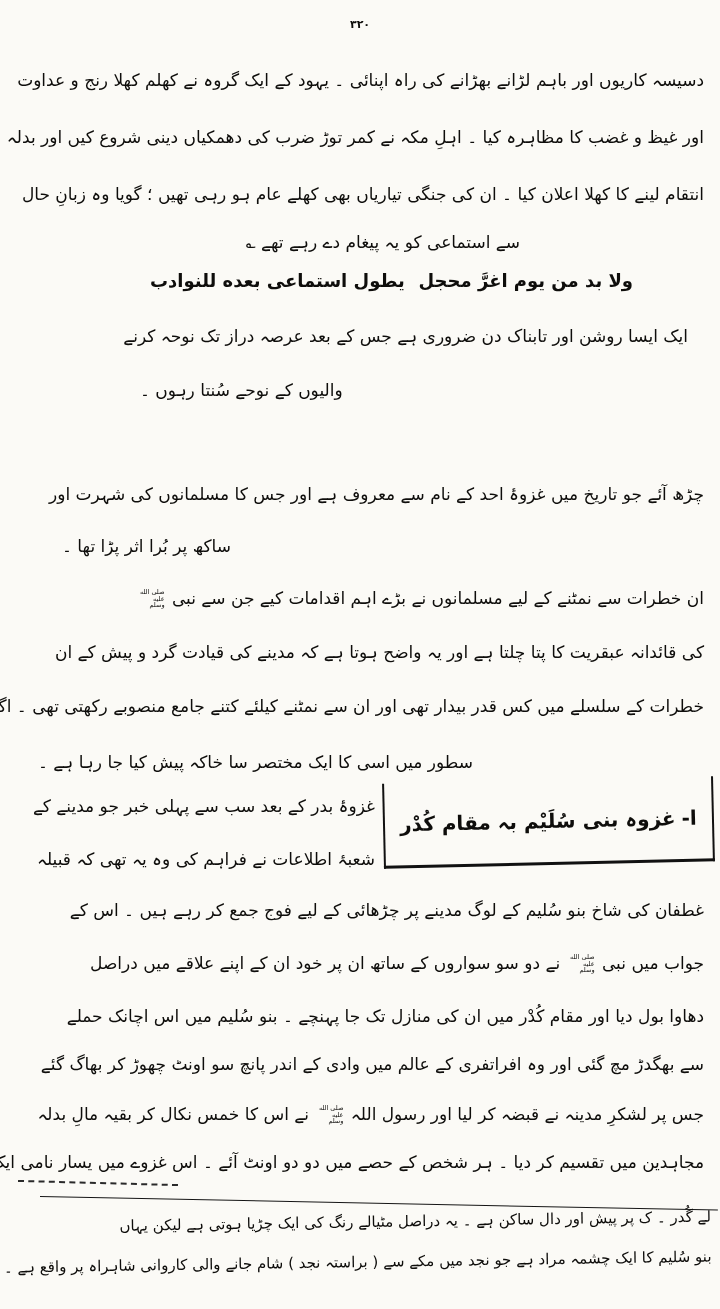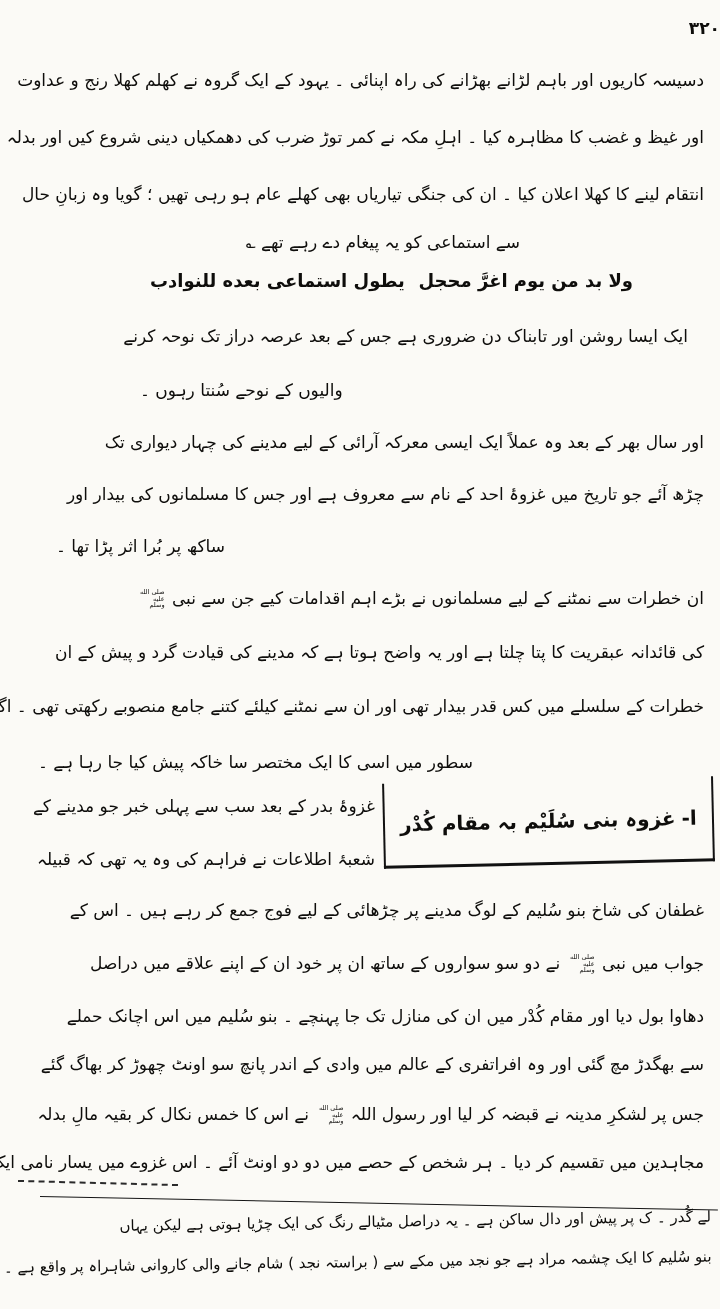--- a/index.html
+++ b/index.html
@@ -8,21 +8,21 @@
     width:720px;height:1309px;
     margin:0 auto;
     background:#fbfaf6;
     overflow:hidden;
     direction:rtl;
     font-family:"DejaVu Sans",sans-serif;
     color:#0e0d0b;
   }
   .pageno{
     position:absolute;top:18px;left:0;right:0;
-    font-size:17px;font-weight:bold;letter-spacing:3px;
+    text-align:center;font-size:11px;font-weight:bold;letter-spacing:3px;
   }
   .line{
     position:absolute;
     font-size:17px;
     line-height:1.9;
     white-space:nowrap;
     text-align:right;
   }
   .full{right:16px;}
   .verse{
@@ -74,23 +74,22 @@
   <div class="line full" style="top:121px">اور غیظ و غضب کا مظاہرہ کیا ۔ اہلِ مکہ نے کمر توڑ ضرب کی دھمکیاں دینی شروع کیں اور بدلہ اور</div>
   <div class="line full" style="top:178px">انتقام لینے کا کھلا اعلان کیا ۔ ان کی جنگی تیاریاں بھی کھلے عام ہو رہی تھیں ؛ گویا وہ زبانِ حال</div>
   <div class="line" style="top:226px;right:200px">سے استماعى کو یہ پیغام دے رہے تھے ؎</div>
 
   <div class="verse" style="top:270px;right:87px">ولا بد من يوم اغرَّ محجل</div>
   <div class="verse" style="top:270px;left:150px">يطول استماعى بعده للنوادب</div>
 
   <div class="line vtrans" style="top:320px;right:32px">ایک ایسا روشن اور تابناک دن ضروری ہے جس کے بعد عرصہ دراز تک نوحہ کرنے</div>
   <div class="line vtrans" style="top:374px;left:140px;text-align:left">والیوں کے نوحے سُنتا رہوں ۔</div>
 
-  <div class="line full" style="top:426px">اور سال بھر کے بعد وہ عملاً ایک ایسی معرکہ آرائی کے لیے مدینے کی چہار دیواری تک</div>
-  <div class="line full" style="top:478px">چڑھ آئے جو تاریخ میں غزوۂ احد کے نام سے معروف ہے اور جس کا مسلمانوں کی بیدار اور</div>
-  <div class="line" style="top:530px;left:56px;text-align:left">ساکھ پر بُرا اثر پڑا تھا ۔</div>
+  <div class="line full" style="top:478px">چڑھ آئے جو تاریخ میں غزوۂ احد کے نام سے معروف ہے اور جس کا مسلمانوں کی شہرت اور</div>
+  <div class="line" style="top:530px;left:62px;text-align:left">ساکھ پر بُرا اثر پڑا تھا ۔</div>
 
   <div class="line full" style="top:582px">
     <span>ان خطرات سے نمٹنے کے لیے مسلمانوں نے بڑے اہم اقدامات کیے جن سے نبی</span>
     <span class="seal">صلى الله عليه وسلم</span>
   </div>
   <div class="line full" style="top:636px">کی قائدانہ عبقریت کا پتا چلتا ہے اور یہ واضح ہوتا ہے کہ مدینے کی قیادت گرد و پیش کے ان</div>
   <div class="line full" style="top:690px">خطرات کے سلسلے میں کس قدر بیدار تھی اور ان سے نمٹنے کیلئے کتنے جامع منصوبے رکھتی تھی ۔ اگلی</div>
   <div class="line" style="top:746px;left:38px;text-align:right">سطور میں اسی کا ایک مختصر سا خاکہ پیش کیا جا رہا ہے ۔</div>
 
   <div class="heading-box">

